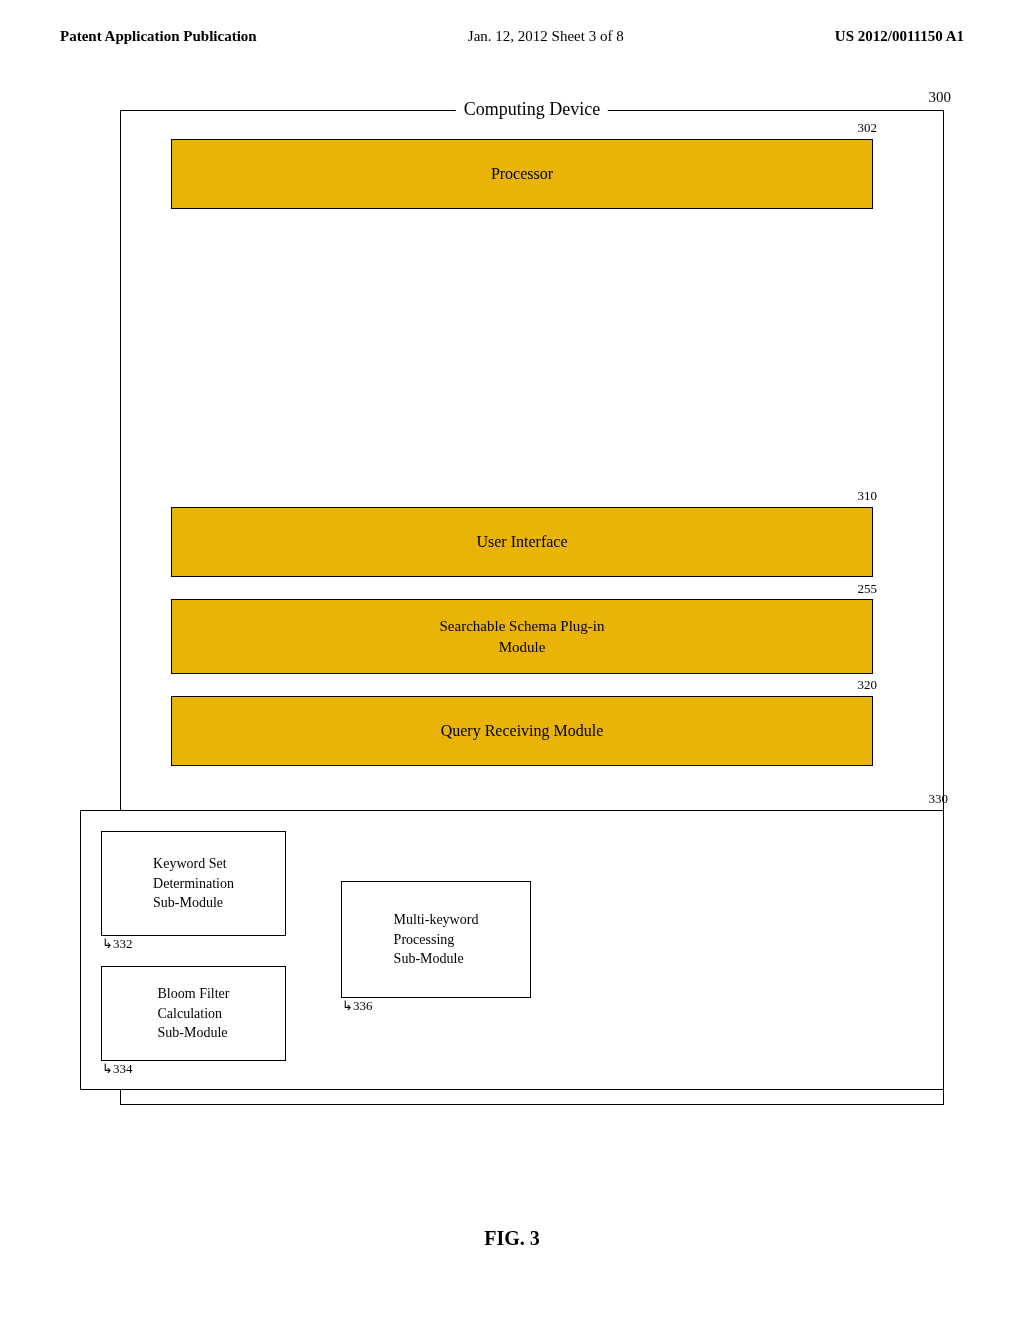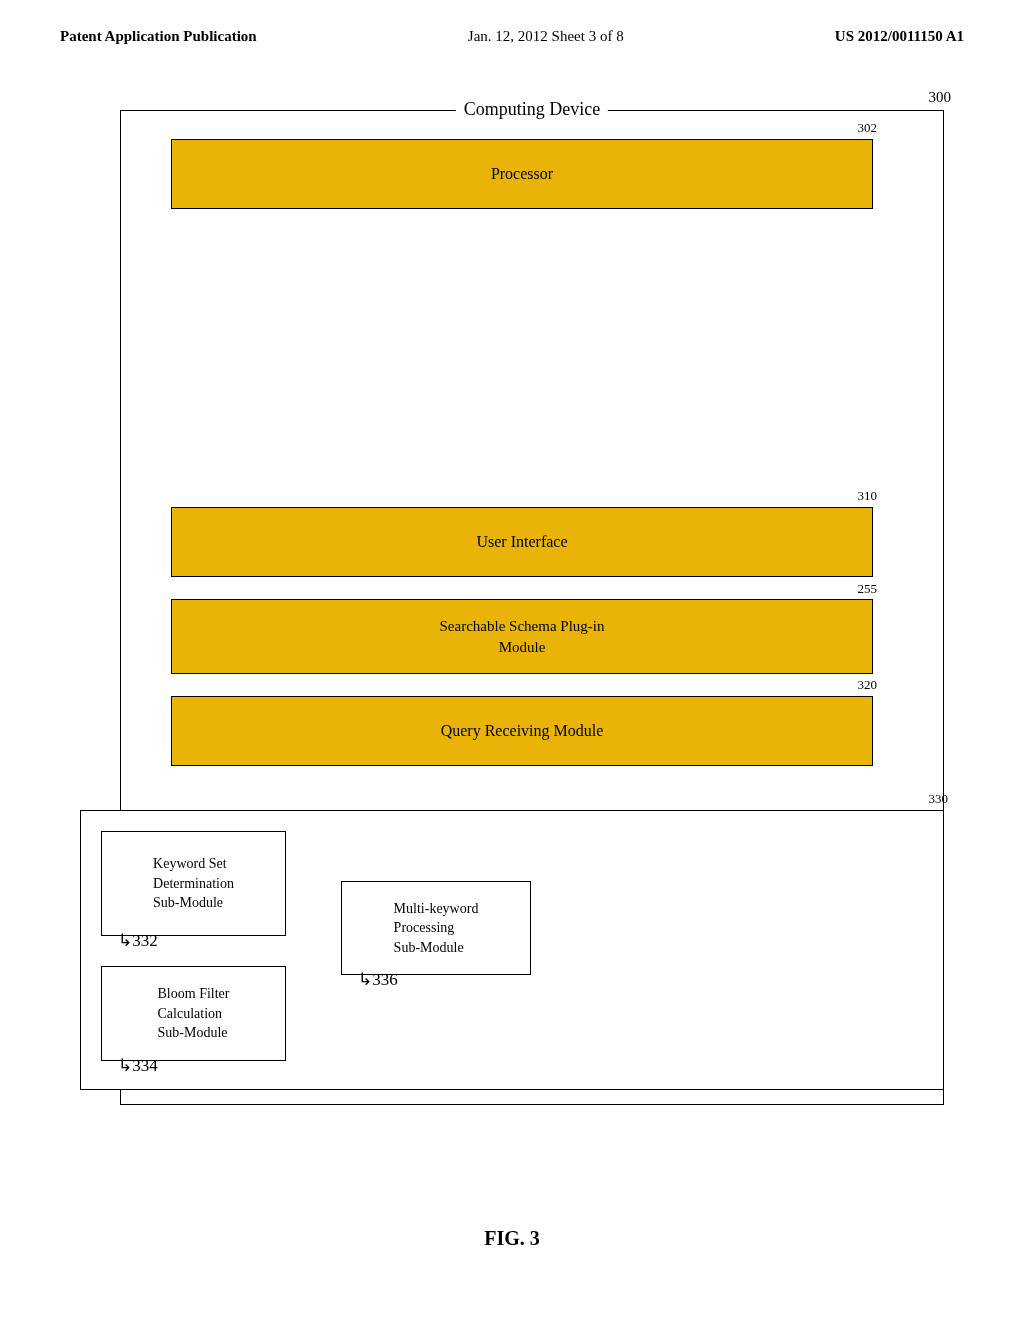--- a/index.html
+++ b/index.html
@@ -124,22 +124,22 @@
       display: flex;
       align-items: center;
       justify-content: center;
       font-size: 14px;
       line-height: 1.4;
     }
 
     .sub-ref {
       position: absolute;
       bottom: -18px;
-      left: 16px;
-      font-size: 17px;
+      left: 0;
+      font-size: 13px;
       white-space: nowrap;
     }
   </style>
 </head>
 <body>
 
 <div class="header">
   <span class="header-left">Patent Application Publication</span>
   <span class="header-center">Jan. 12, 2012   Sheet 3 of 8</span>
   <span class="header-right">US 2012/0011150 A1</span>
@@ -187,21 +187,21 @@
       <span class="sub-ref">↳332</span>
     </div>
 
     <div class="sub-box" style="top: 155px; left: 20px; width: 185px; height: 95px; line-height: 1.4;">
       <span style="white-space: pre-line;">Bloom Filter
 Calculation
 Sub-Module</span>
       <span class="sub-ref">↳334</span>
     </div>
 
-    <div class="sub-box" style="top: 70px; left: 260px; width: 190px; height: 94px; line-height: 1.4;">
+    <div class="sub-box" style="top: 70px; left: 260px; width: 190px; height: 117px; line-height: 1.4;">
       <span style="white-space: pre-line;">Multi-keyword
 Processing
 Sub-Module</span>
       <span class="sub-ref">↳336</span>
     </div>
 
   </div>
 
   <div class="fig-label">FIG. 3</div>
 

